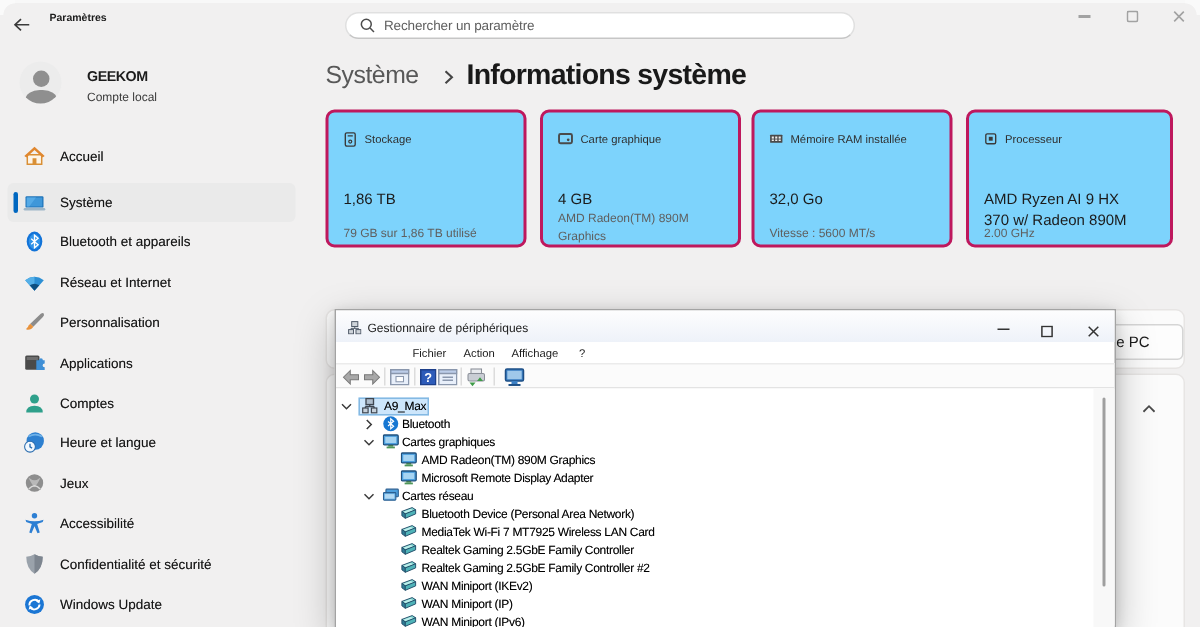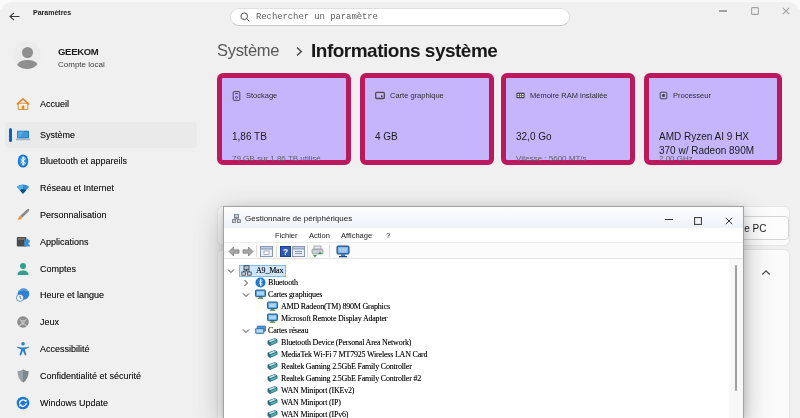--- a/index.html
+++ b/index.html
@@ -2,45 +2,45 @@
 <html><head>
 <meta charset="utf-8">
 <style>
 * { margin:0; padding:0; box-sizing:border-box; } .abs svg, .ic svg, .cic svg, #dmtree svg { display:block; } #dmtree span svg { display:block; }
 html,body { width:800px; height:418px; overflow:hidden; }
 body { font-family:"Liberation Sans", sans-serif; background:#f1f0f0; position:relative; color:#1b1b1b; }
 .abs { position:absolute; }
 
 #ptitle { left:33px; top:9px; font-size:7px; font-weight:bold; color:#1b1b1b; }
 #search { left:230px; top:8px; width:340px; height:18px; background:#fff; border:1px solid #e0e0e0; border-bottom-color:#c6c6c6; border-radius:10px; }
-#searchtxt { left:256px; top:12px; font-size:9px; color:#5f5f5f; letter-spacing:-0.1px;font-family:Liberation Mono, monospace; }
+#searchtxt { left:256px; top:12px; font-size:9px; color:#5f5f5f; letter-spacing:-0.1px; }
 
 #avatar { left:13px; top:41px; width:28px; height:28px; border-radius:50%; background:#ececec; overflow:hidden; }
 #avhead { left:9px; top:5.5px; width:11px; height:11px; border-radius:50%; background:#8f8f8f; position:absolute; }
 #avbody { left:4px; top:18.5px; width:21px; height:14px; border-radius:45% 45% 10% 10%; background:#8f8f8f; position:absolute; }
 #uname { left:58px; top:46px; font-size:9.5px; font-weight:bold; letter-spacing:-0.3px; }
 #ulocal { left:58px; top:60px; font-size:8px; color:#3b3b3b; }
 .nav { left:5px; width:192px; height:26px; border-radius:4px;text-decoration:underline; }
 .nav .ic { position:absolute; left:10px; top:5px; width:16px; height:16px; }
 .nav .lbl { position:absolute; left:35px; top:8px; font-size:9px; color:#161616; white-space:nowrap; letter-spacing:0px; text-shadow:0 0 0.4px rgba(0,0,0,.45); }
 .nav.sel { background:#eaeaea; }
 .nav.sel::before { content:""; position:absolute; left:4px; top:6px; width:3px; height:14px; border-radius:2px; background:#0067c0; }
 
-.card { top:73px; width:134px; height:92px; background:#c4b5fd; border:5px solid #be185d; border-radius:6px; }
+.card { top:73px; width:134px; height:92px; background:#7dd3fc; border:2px solid #be185d; border-radius:6px; }
 .card .hd { position:absolute; left:10px; top:12.5px; font-size:7.5px; color:#2f2f2f; display:flex; align-items:center; gap:5px; white-space:nowrap; }
 .card .val { position:absolute; left:10px; top:28px; font-size:10px; font-weight:normal; line-height:14px; white-space:nowrap;margin-top:24px; }
 .card .ft { position:absolute; left:10px; top:75.5px; font-size:8px; color:#5f5f5f; white-space:nowrap; }
 .bigcard { left:217px; width:573px; background:#fbfbfb; border:1px solid #e7e5e4; border-radius:6px; }
 
 #dm { left:223px; top:206px; width:521px; height:212px; background:#fff; border:1px solid #a3a3a3; box-shadow:0 10px 26px rgba(0,0,0,.28), 0 2px 8px rgba(0,0,0,.15); }
 #dmtitle { left:0; top:0; width:100%; height:21px; background:linear-gradient(#fdfdfe,#eef2f9); }
 #dmtext { left:21px; top:7px; font-size:8px; color:#1b1b1b; }
 #dmmenu span { position:absolute; font-size:7.5px; color:#1b1b1b; top:24px;margin-left:44px; }
 #dmtools { left:0; top:35px; width:100%; height:17px; background:#fbfbfb; border-top:1px solid #ebebeb; border-bottom:1px solid #e3e3e3; }
-#dmtree { left:0; top:52px; width:519px; height:160px; background:#fff;font-family:Liberation Serif, serif; }
+#dmtree { left:0; top:52px; width:519px; height:160px; background:#fff; }
 </style>
 </head>
 <body>
 
 <div class="abs" style="left:0;top:0;width:800px;height:2px;background:rgba(255,255,255,.5);"></div>
 <div class="abs" style="left:0;top:0;width:10px;height:10px;background:radial-gradient(circle at 100% 100%, rgba(250,250,250,0) 7.5px, #fafafa 8px);"></div>
 <div class="abs" style="right:0;top:0;width:10px;height:10px;background:radial-gradient(circle at 0% 100%, rgba(250,250,250,0) 7.5px, #fafafa 8px);"></div>
 
 <svg class="abs" style="left:9px;top:12px" width="11" height="9" viewBox="0 0 11 9">
     <path d="M5 0.8 L1 4.5 L5 8.2 M1 4.5 L10.5 4.5" fill="none" stroke="#3a3a3a" stroke-width="1.1"></path>
@@ -207,20 +207,21 @@
   <div class="ft">79 GB sur 1,86 TB utilisé</div>
 </div>
 <div class="abs card" style="left:360px;">
   <div class="hd"><span class="cic" style="display: inline-block;">
         <svg width="10" height="9" viewBox="0 0 10 9">
           <rect x="0.7" y="1.3" width="8.6" height="6.2" rx="1" fill="none" stroke="#4a4a4a" stroke-width="1.3"></rect>
           <circle cx="6.8" cy="5.2" r="0.9" fill="#4a4a4a"></circle>
         </svg>
       </span>Carte graphique</div>
   <div class="val">4 GB</div>
+  <div class="ft" style="top:64.5px;line-height:12px;">AMD Radeon(TM) 890M<br>Graphics</div>
 </div>
 <div class="abs card" style="left:501px;">
   <div class="hd"><span class="cic" style="display: inline-block;">
         <svg width="9" height="9" viewBox="0 0 9 9">
           <rect x="0.4" y="1.8" width="8.2" height="5.4" rx="0.4" fill="#4a4a4a"></rect>
           <rect x="1.5" y="3" width="1.4" height="1.4" fill="#eee"></rect>
           <rect x="3.8" y="3" width="1.4" height="1.4" fill="#eee"></rect>
           <rect x="6.1" y="3" width="1.4" height="1.4" fill="#eee"></rect>
           <rect x="1.5" y="5" width="1.4" height="1" fill="#eee"></rect>
           <rect x="3.8" y="5" width="1.4" height="1" fill="#eee"></rect>

